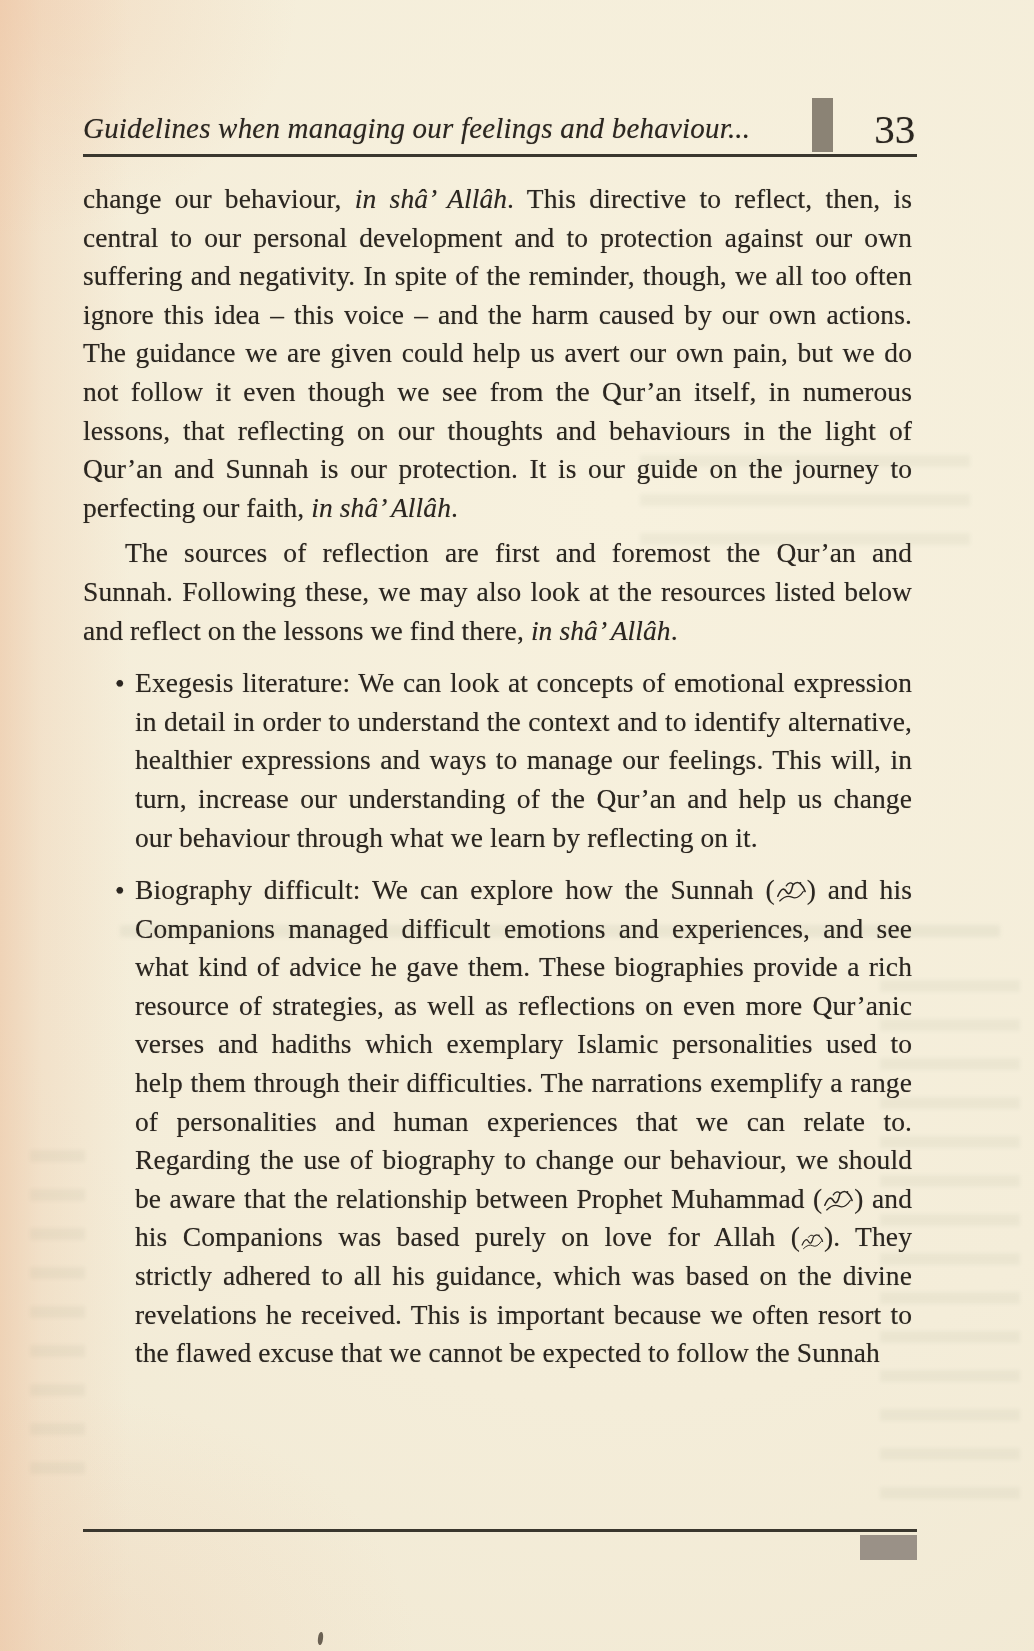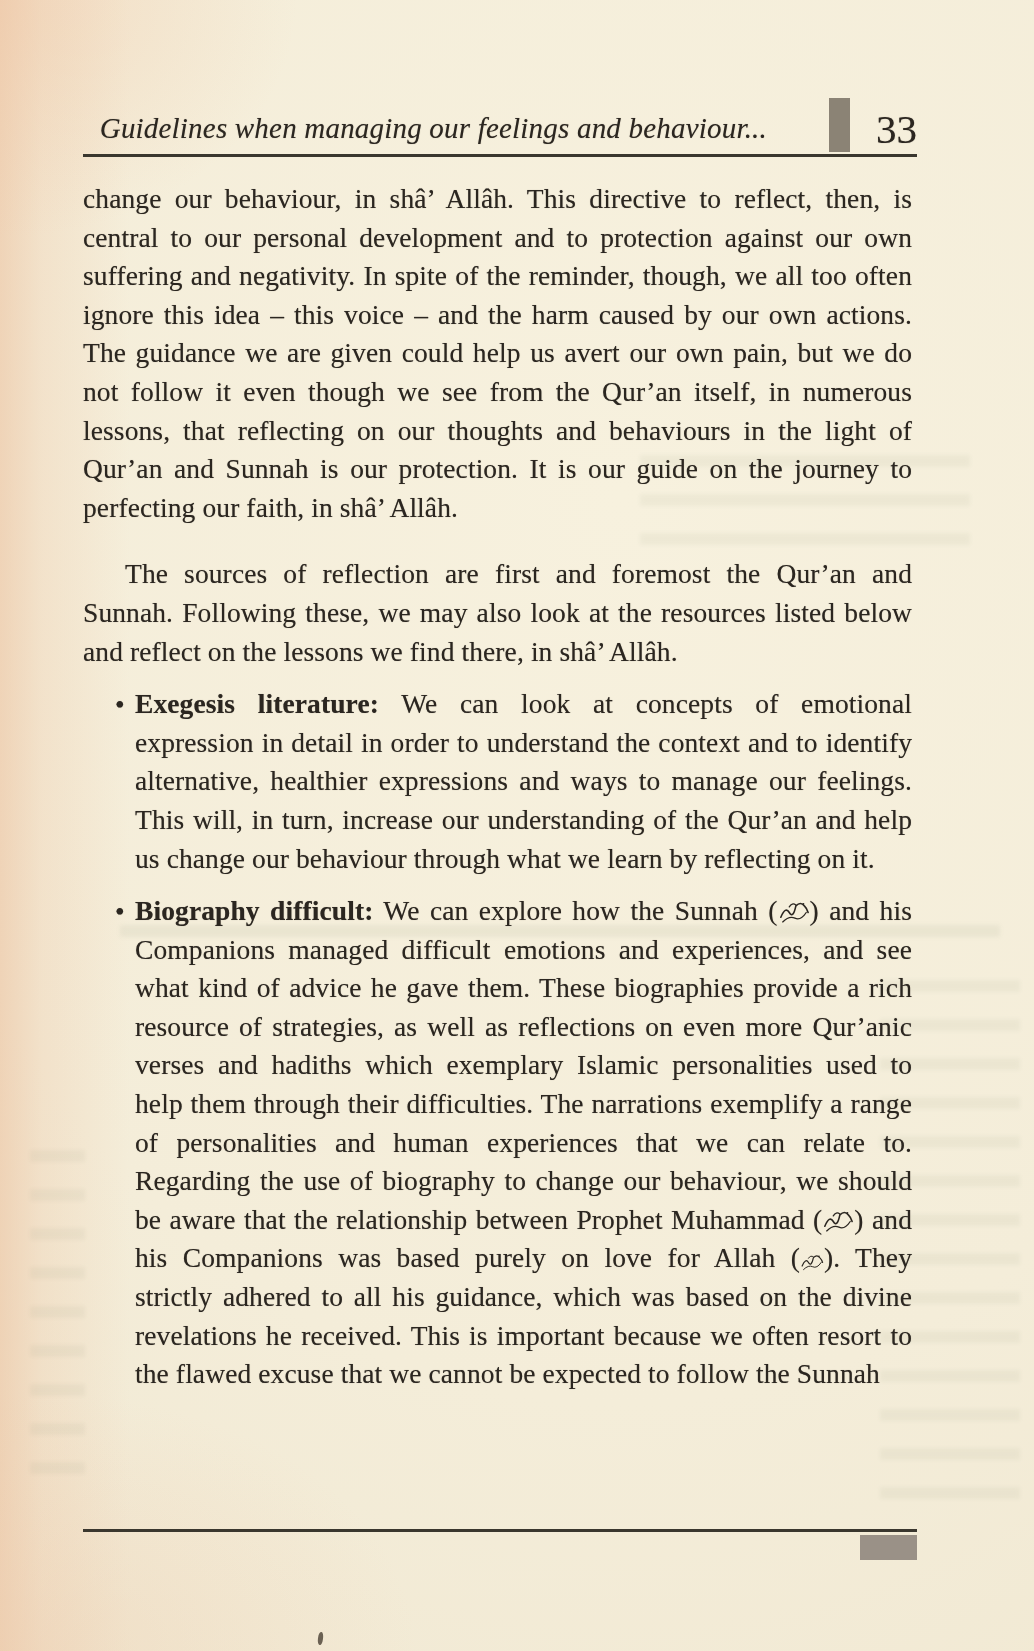--- a/index.html
+++ b/index.html
@@ -50,64 +50,64 @@
     opacity: 0.45;
     pointer-events: none;
   }
   .g1 { left: 640px; top: 455px;  width: 330px; height: 95px;  }
   .g2 { left: 120px; top: 925px;  width: 880px; height: 30px;  opacity: .55; }
   .g3 { left: 880px; top: 980px;  width: 140px; height: 520px; }
   .g4 { left: 30px;  top: 1150px; width: 55px;  height: 330px; }
 
   
   .header {
-    position: absolute; left: 77px; right: 117px; top: 86px; height: 66px;
-    display: flex; align-items: flex-end; justify-content: flex-end; gap: 16px;
+    position: absolute; left: 83px; right: 117px; top: 86px; height: 66px;
+    display: flex; align-items: flex-end;  gap: 16px;
   }
   .running-head {
     font-style: italic;
     font-size: 29px;
     line-height: 1;
     padding-bottom: 9px;
     letter-spacing: 0.2px;
     white-space: nowrap;
     text-shadow: 0 0 1px rgba(43,38,31,0.4);
   }
   .head-block {
     width: 21px; height: 54px;
     margin-left: 46px;
     background: var(--hblock);
   }
   .page-number {
     font-size: 41px;
     line-height: 1;
-    margin-left: 10px;
+    margin-left: 25px;
     padding-bottom: 2px;
     text-shadow: 0 0 1px rgba(43,38,31,0.4);
   }
   .header-rule {
     position: absolute; left: 83px; right: 117px; top: 154px; height: 3px;
     background: var(--rule);
   }
 
   
   .body {
     position: absolute; left: 83px; top: 180px; width: 829px;
     font-size: 27.5px;
     line-height: 38.6px;
     text-align: justify;
     letter-spacing: 0.1px;
     text-shadow: 0 0 0.8px rgba(43,38,31,0.45);
   }
   .para { margin: 0; }
-  .para.indent { text-indent: 42px; margin-top: 28px; }
+  .para.indent { text-indent: 42px; margin-top: 7px; }
   .bullet { position: relative; padding-left: 52px; margin-top: 14px; }
   .bullet .marker { position: absolute; left: 32px; top: 1px; }
-  .it { }
-  .bd { font-weight: bold; }
+  .it { font-style: italic; }
+  .bd { font-weight: normal; }
 
   .honorific {
     display: inline-block;
     vertical-align: -6px;
     color: var(--ink);
   }
   .honorific svg { display: block; }
 
   
   .footer-rule {

